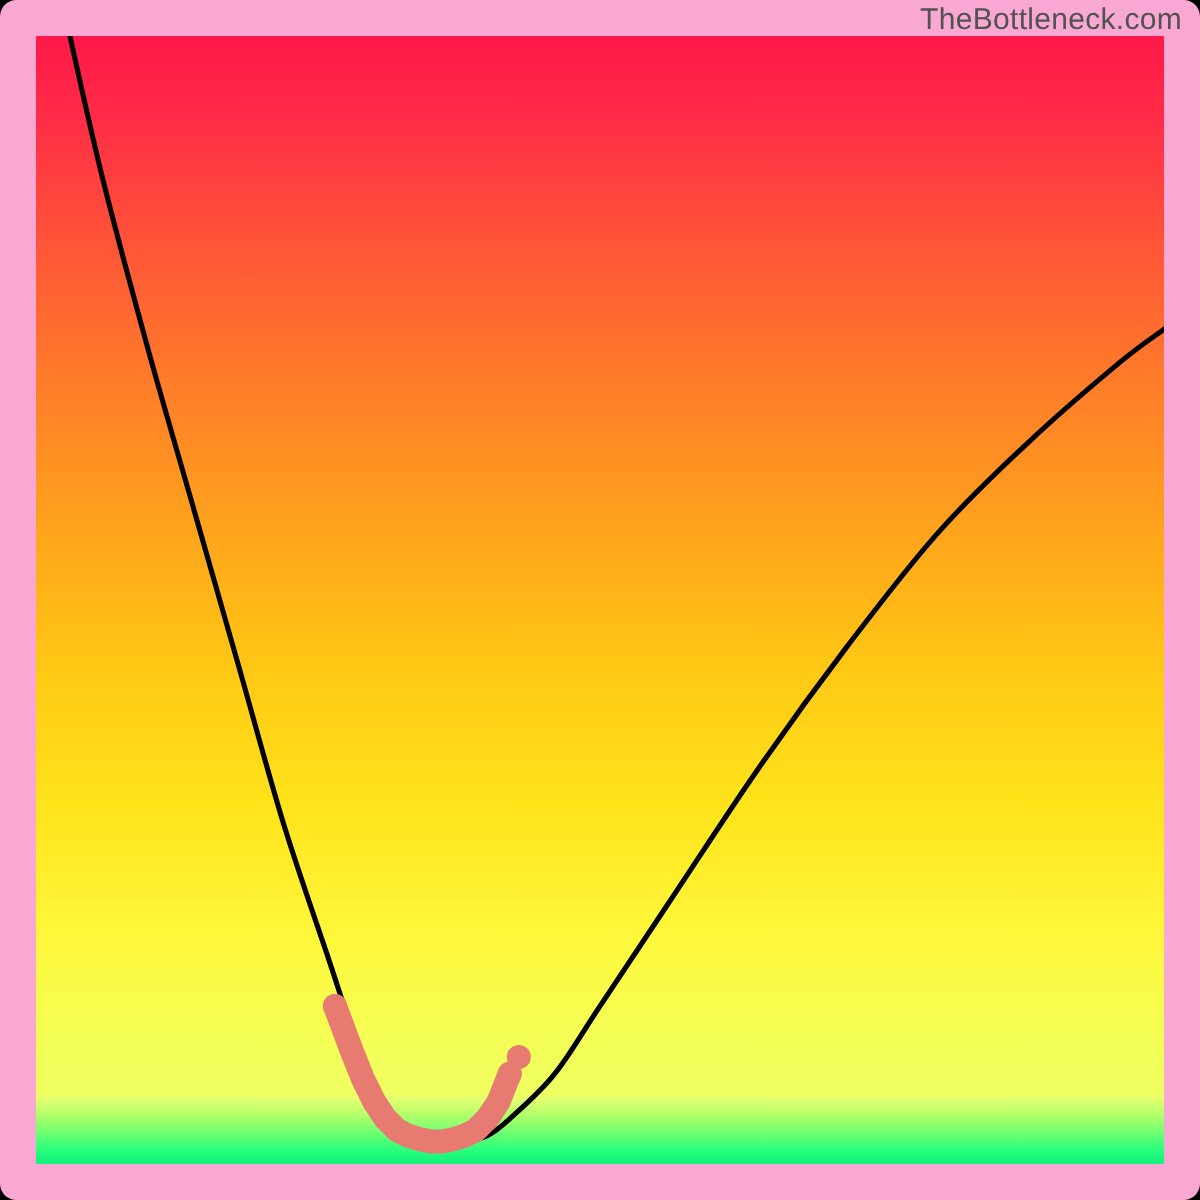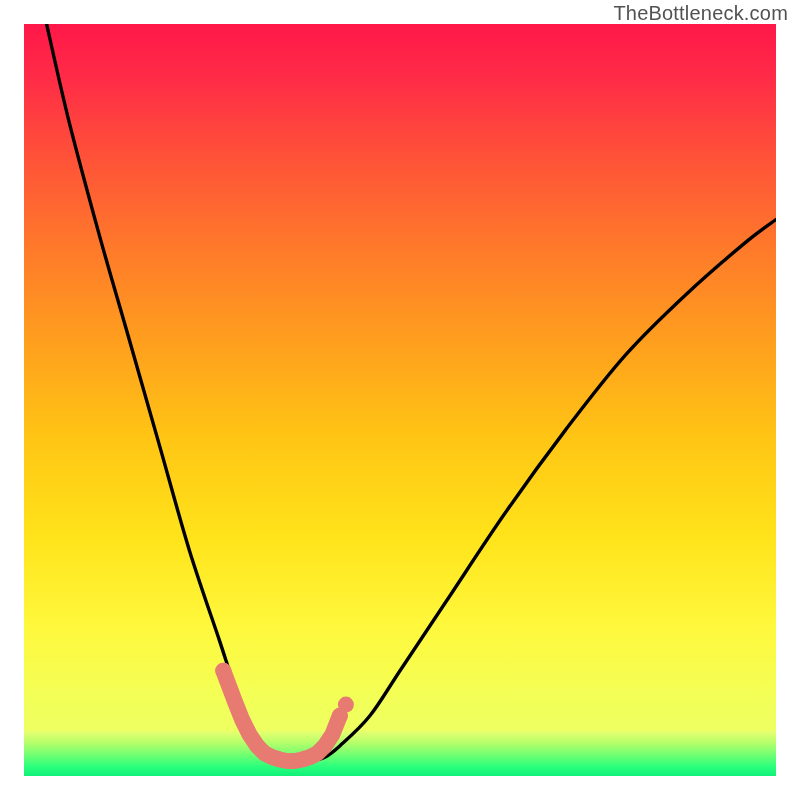--- a/index.html
+++ b/index.html
@@ -8,21 +8,22 @@
     width: 800px;
     height: 800px;
     overflow: hidden;
     background: #000;
     font-family: Arial, Helvetica, sans-serif;
   }
   .frame {
     position: absolute;
     left: 0; top: 0;
     width: 800px; height: 800px;
-    background: #ffffff;
+    background: #f9a8d4;
+    border-radius: 11px;
   }
   .plot {
     position: absolute;
     left: 24px; top: 24px;
     width: 752px; height: 752px;
     overflow: hidden;
   }
   .plot svg {
     position: absolute;
     left: 0; top: 0;

